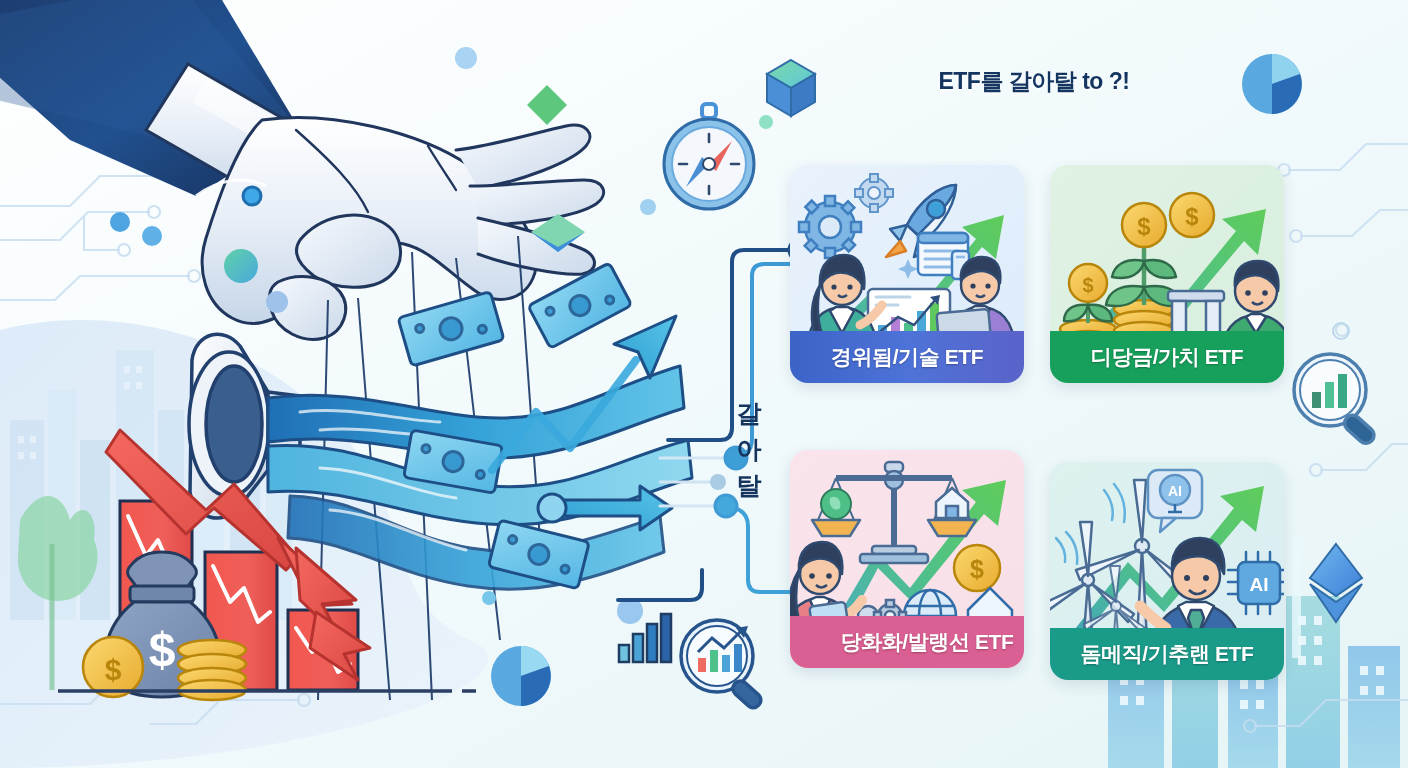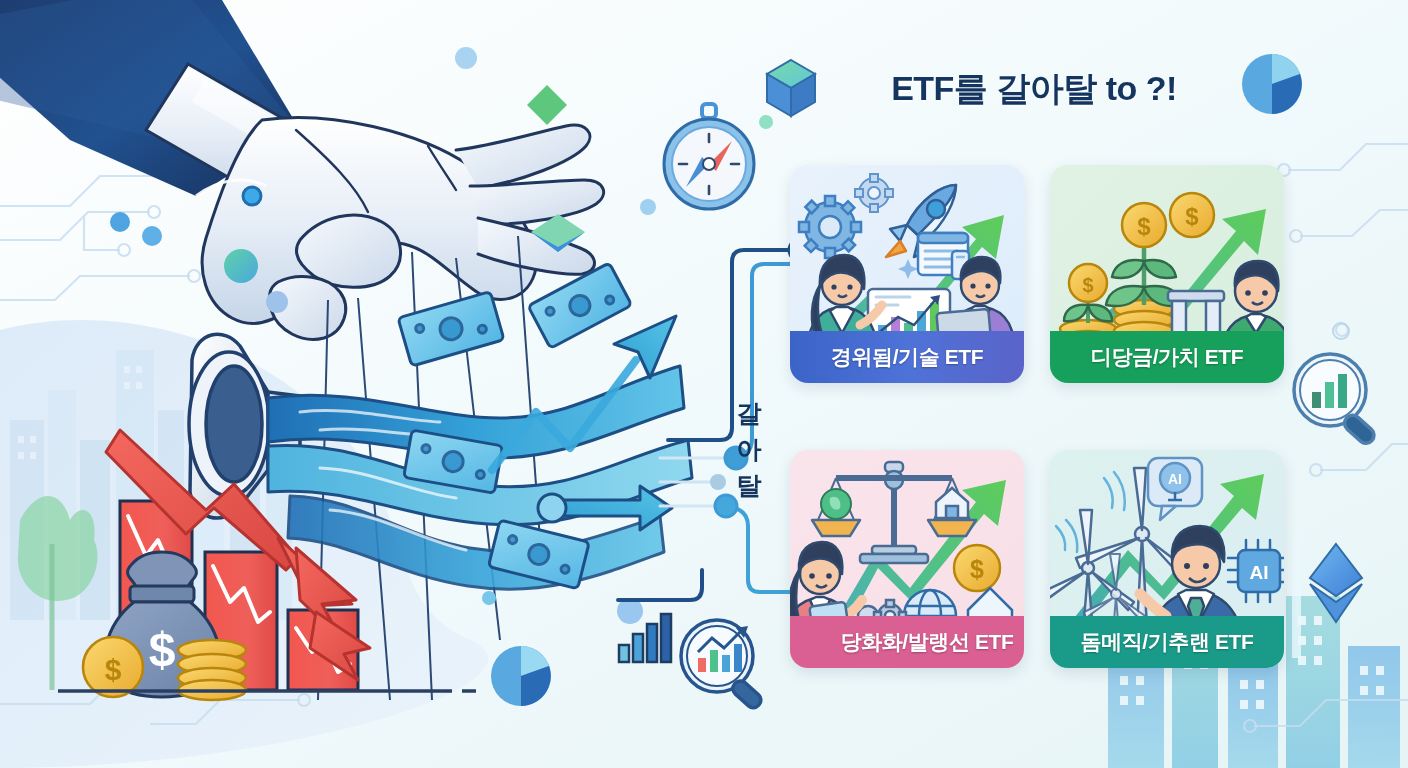--- a/index.html
+++ b/index.html
@@ -5,34 +5,34 @@
   html,body{margin:0;padding:0;background:#fff;}
   body{font-family:"Liberation Sans","DejaVu Sans",sans-serif;}
   #stage{position:relative;width:1408px;height:768px;overflow:hidden;
          background:linear-gradient(120deg,#ffffff 0%,#f4fbfd 35%,#eef8fb 60%,#e8f5f6 100%);}
   .abs{position:absolute;}
   .layer{position:absolute;inset:0;}
   svg{display:block;}
 
   
   #title{left:864px;top:66px;width:340px;text-align:center;
-         font-size:34px;font-weight:bold;color:#14355f;letter-spacing:-.5px;
+         font-size:23px;font-weight:bold;color:#14355f;letter-spacing:-.5px;
          text-shadow:0 2px 3px rgba(255,255,255,.9);}
 
   
   .card{position:absolute;width:234px;height:218px;border-radius:18px;overflow:hidden;
         box-shadow:0 5px 14px rgba(40,70,110,.13);}
   .card .art{position:absolute;inset:0;}
   .cap{position:absolute;left:0;right:0;bottom:0;height:52px;display:flex;
        align-items:center;justify-content:center;color:#fff;font-size:21px;font-weight:bold;
        letter-spacing:-.4px;text-shadow:0 1px 2px rgba(0,0,0,.28);}
   #card1{left:790px;top:165px;}
   #card2{left:1050px;top:165px;}
   #card3{left:790px;top:450px;}
-  #card4{left:1050px;top:450px;}
+  #card4{left:1050px;top:462px;}
   #card1 .art{background:linear-gradient(150deg,#e7f1fb,#dfeefb 55%,#e9f3fd);}
   #card2 .art{background:linear-gradient(150deg,#e3f4e6,#dcf0e2 55%,#e9f7ec);}
   #card3 .art{background:linear-gradient(150deg,#fbe6ee,#f9e2e9 55%,#fcecf2);}
   #card4 .art{background:linear-gradient(150deg,#dff3f0,#ddf0f4 55%,#e8f6f7);}
   #card1 .cap{background:linear-gradient(90deg,#3b63c8,#4e73d8 50%,#5a63c9);}
   #card2 .cap{background:#17a05c;}
   #card3 .cap{background:#da5f92;padding-left:40px;}
   #card4 .cap{background:#1a9b8a;text-align:right;}
 
   

